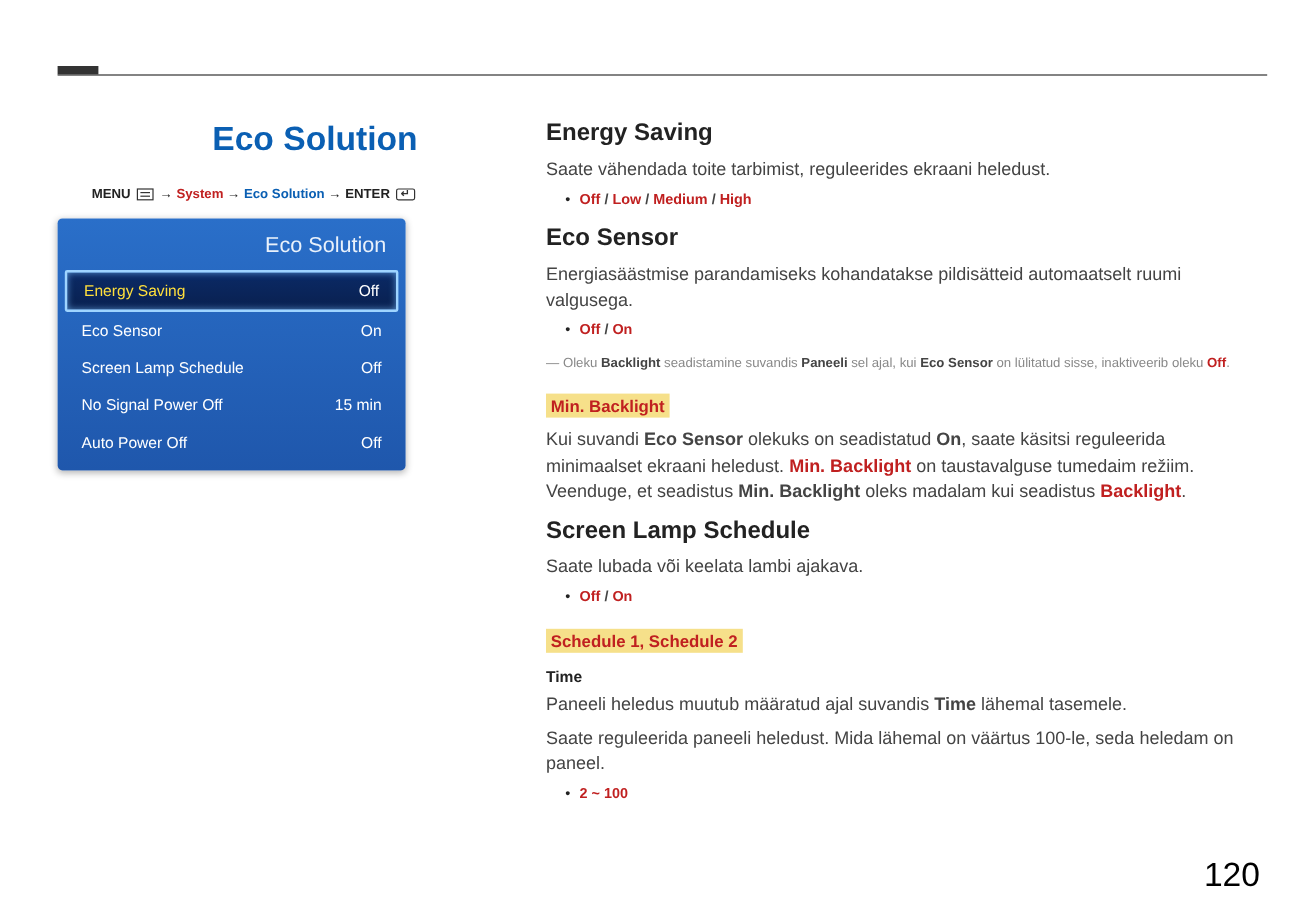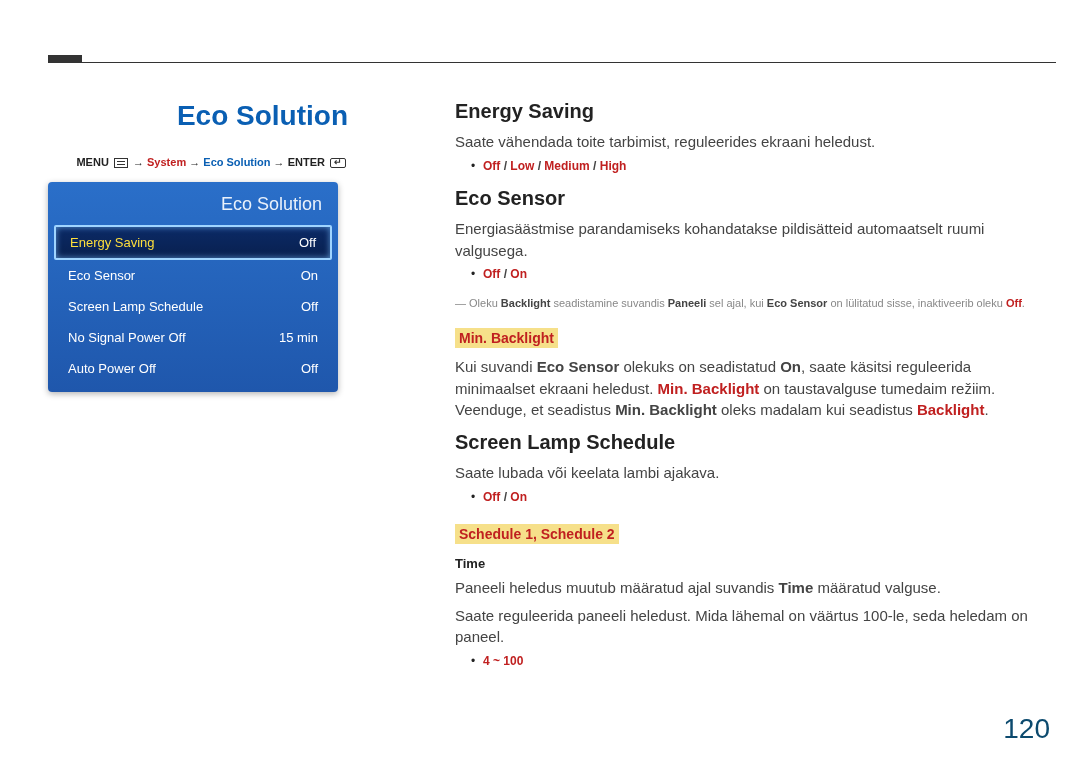--- a/index.html
+++ b/index.html
@@ -146,21 +146,21 @@
   }
   .sub-h4 { font-size:13px; font-weight:bold; color:#222; margin:4px 0 6px 0;}
   
   h2.gap { margin-top:10px; }
 
   .page-num {
     position:absolute;
     bottom:18px;
     right:30px;
     font-size:28px;
-    color:#0c4a6e;
+    color:#000000;
     font-weight:300;
   }
 </style>
 </head>
 <body>
 
 <div class="top-mark"></div>
 <div class="top-rule"></div>
 
 <div class="left-col">
@@ -236,23 +236,23 @@
   <div class="desc">Saate lubada või keelata lambi ajakava.</div>
   <div class="bullet">
     <span class="opt">Off</span><span class="slash"> / </span>
     <span class="opt">On</span>
   </div>
 
   <div class="sub-hl">Schedule 1, Schedule 2</div>
 
   <div class="sub-h4">Time</div>
   <div class="desc">
-    <span>Paneeli heledus muutub määratud ajal suvandis </span><b>Time</b><span> määratud valguse.</span>
+    <span>Paneeli heledus muutub määratud ajal suvandis </span><b>Time</b><span> lähemal tasemele.</span>
   </div>
 
   <div class="desc">Saate reguleerida paneeli heledust. Mida lähemal on väärtus 100-le, seda heledam on paneel.</div>
   <div class="bullet">
-    <span class="opt">4 ~ 100</span>
+    <span class="opt">2 ~ 100</span>
   </div>
 
 </div>
 
 <div class="page-num">120</div>
 
 </body></html>

